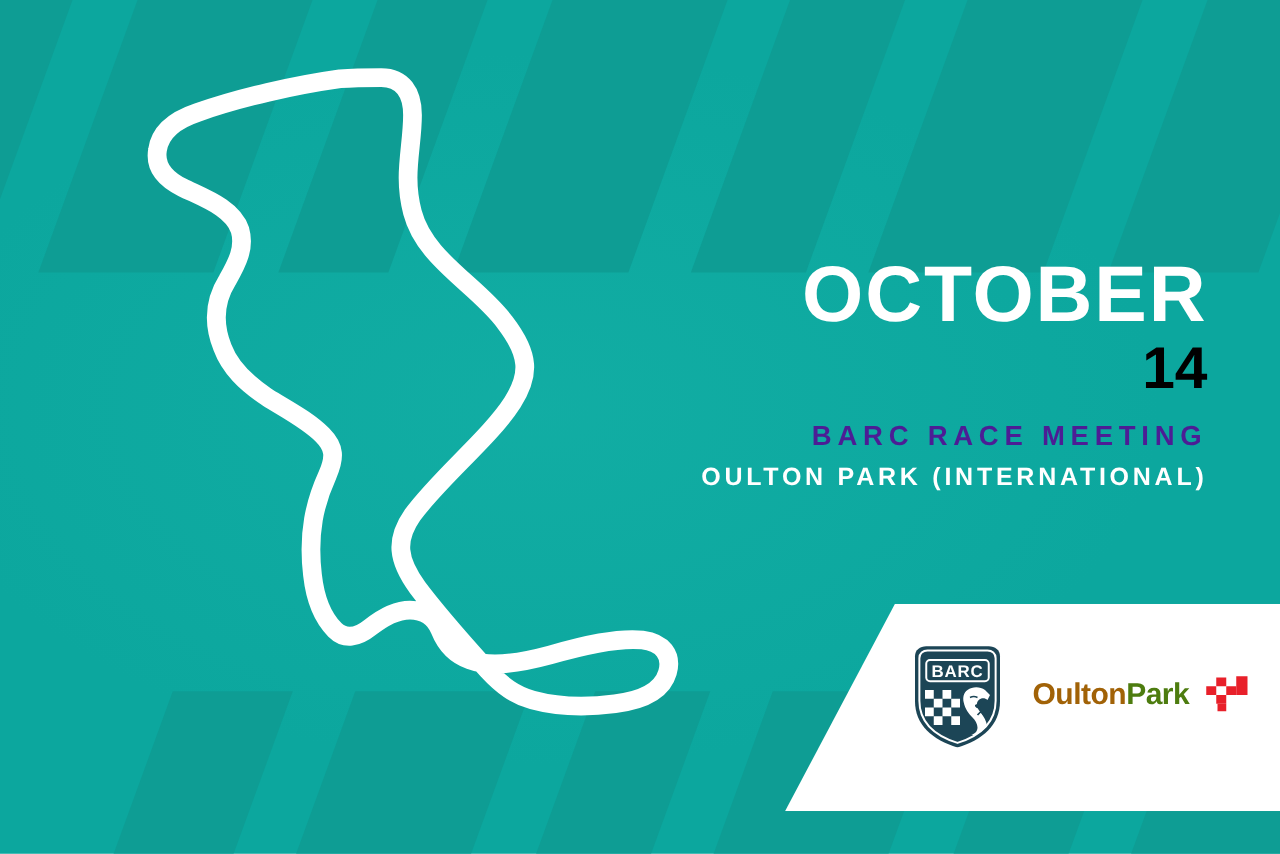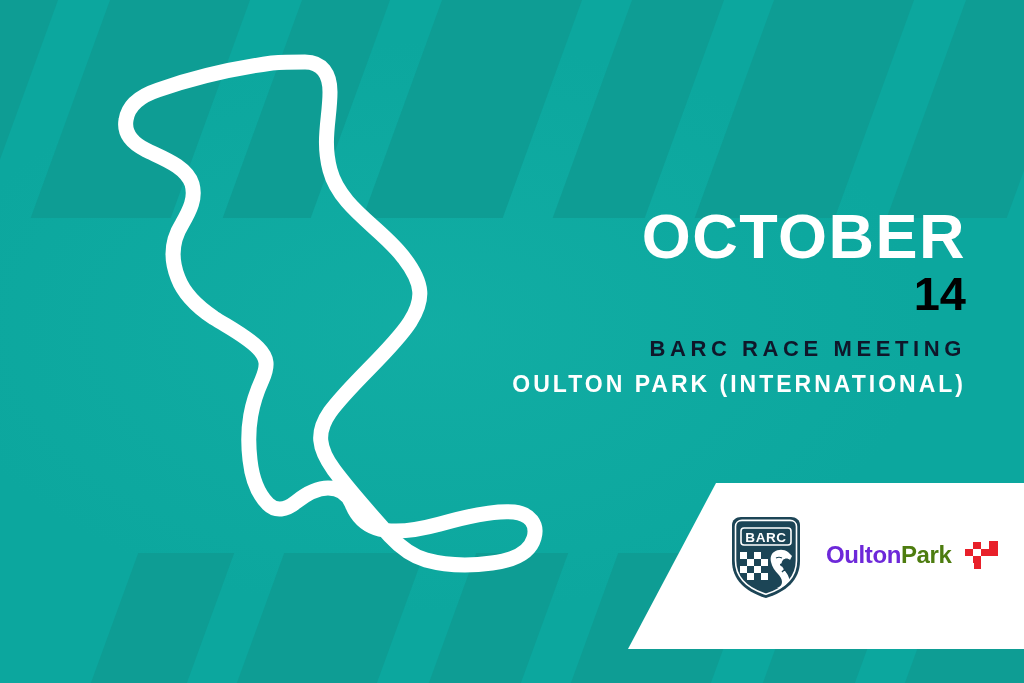--- a/index.html
+++ b/index.html
@@ -90,28 +90,28 @@
     position: absolute;
     right: 58px;
     top: 336px;
     text-align: right;
   }
   .meeting-line {
     font-family: "Liberation Sans", sans-serif;
     font-weight: bold;
     font-size: 22px;
     letter-spacing: 4.6px;
-    color: #0f172a;
+    color: #4c1d95;
     margin: 0;
     white-space: nowrap;
   }
   .venue-line {
     font-family: "Liberation Sans", sans-serif;
     font-weight: bold;
-    font-size: 23px;
+    font-size: 20px;
     letter-spacing: 3.0px;
     color: #ffffff;
     margin: 9px 0 0 16px;
     white-space: nowrap;
   }
 
   
   .logo-panel {
     position: absolute;
     left: 620px;
@@ -132,21 +132,21 @@
   .barc-shield { width: 72px; height: 82px; display: block; }
 
   .oulton-word {
     font-family: "Liberation Sans", sans-serif;
     font-weight: bold;
     font-size: 24px;
     letter-spacing: -0.4px;
     white-space: nowrap;
     line-height: 1;
   }
-  .oulton-dark { color: #6d28d9; }
+  .oulton-dark { color: #a16207; }
   .oulton-red { color: #4d7c0f; }
   .flag-svg { display: inline-block; vertical-align: middle; margin-left: 7px; }
 </style>
 </head>
 <body>
 
 <div id="poster">
 
   <div class="bg-base"></div>
   <div class="bg-gradient"></div>

